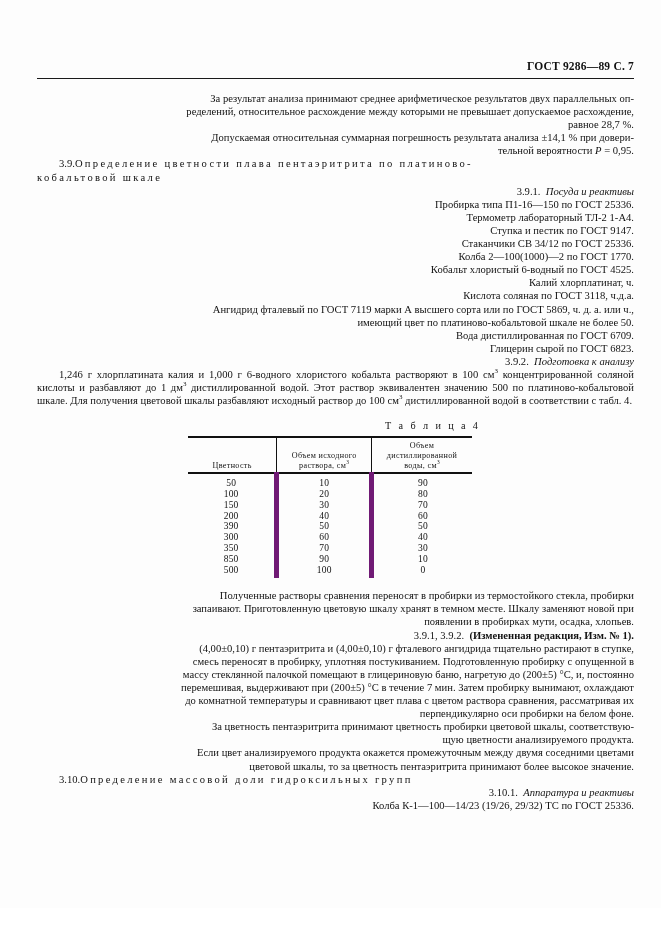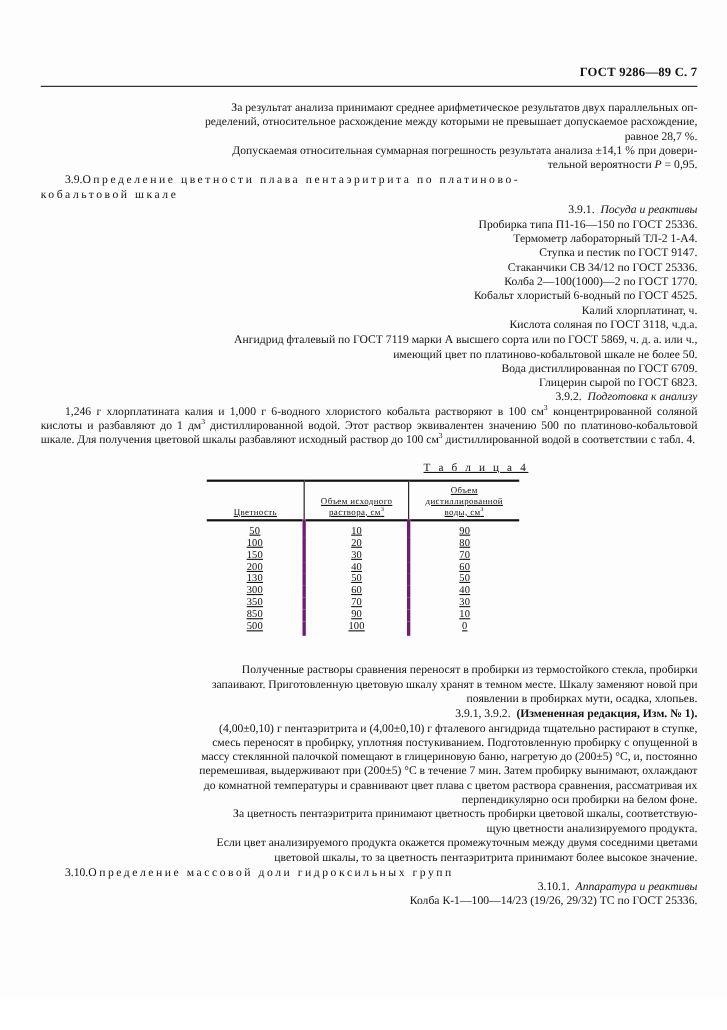--- a/index.html
+++ b/index.html
@@ -89,22 +89,21 @@
   }
   .sect-head-cont {
     text-indent: 0;
     text-align: left;
     line-height: 13.6px;
   }
 
   
   .table-wrap {
     margin-top: 12px;
-    margin-bottom: 25px;
-    text-decoration: underline;
+    margin-bottom: 11px;
   }
   .table-caption {
     text-align: left;
     font-size: 10.2px;
     letter-spacing: 2.4px;
     margin-left: 348px;
     margin-bottom: 4px;
     white-space: nowrap;
   }
   table.data {
@@ -137,21 +136,21 @@
   }
   table.data tbody td {
     text-align: center;
     padding: 0;
     font-size: 9.5px;
     line-height: 10.8px;
     letter-spacing: 0.2px;
   }
   table.data tbody td.c2,
   table.data tbody td.c3 {
-    border-left: 3px solid #701a75;
+    border-left: 5px solid #701a75;
   }
   table.data tbody tr:last-child td {
     padding-bottom: 3px;
   }
   .blk { display: block; }
 </style>
 </head>
 <body>
 
 <div class="page">
@@ -227,21 +226,21 @@
               <td class="c1">150</td>
               <td class="c2">30</td>
               <td class="c3">70</td>
             </tr>
           <tr>
               <td class="c1">200</td>
               <td class="c2">40</td>
               <td class="c3">60</td>
             </tr>
           <tr>
-              <td class="c1">130</td>
+              <td class="c1">390</td>
               <td class="c2">50</td>
               <td class="c3">50</td>
             </tr>
           <tr>
               <td class="c1">300</td>
               <td class="c2">60</td>
               <td class="c3">40</td>
             </tr>
           <tr>
               <td class="c1">350</td>

